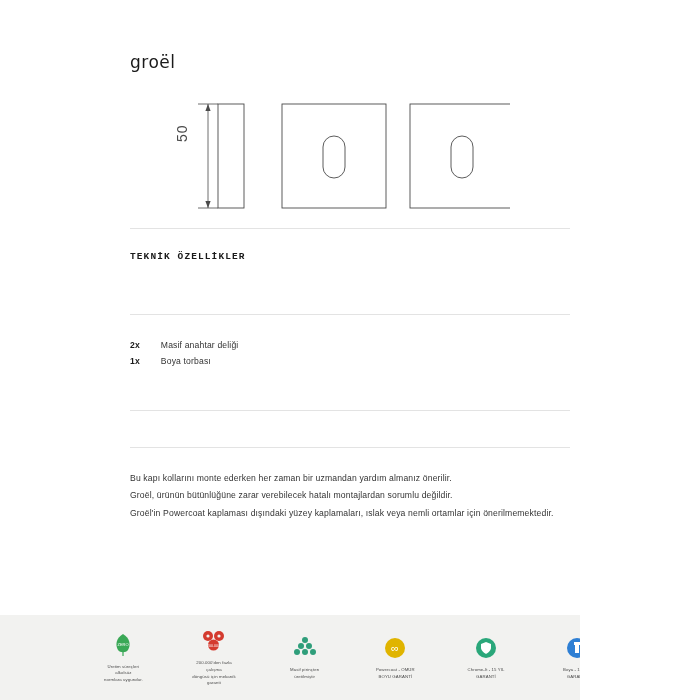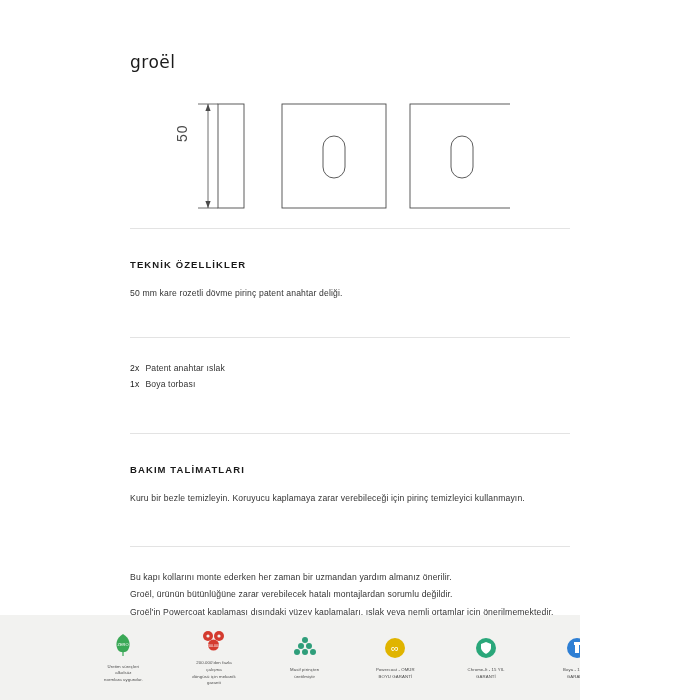--- a/index.html
+++ b/index.html
@@ -46,41 +46,42 @@
   .divider {
     border-top: 1px solid #e3e3e3;
     margin: 0;
     width: 100%;
   }
   .sec-title {
     font-size: 9.5px;
     font-weight: 700;
     letter-spacing: 1.1px;
     color: #1a1a1a;
-    margin: 8px 0 16px 0;
+    margin: 0 0 16px 0;
     text-transform: uppercase;
+    font-family: Liberation Mono, monospace;
   }
   .sec-body {
     font-size: 8.6px;
     line-height: 1.75;
     color: #333;
     margin: 0;
     letter-spacing: 0.15px;
   }
   .kutu-list { margin: 0; padding: 0; list-style: none; }
   .kutu-list li {
     font-size: 8.6px;
     color: #333;
     line-height: 1.9;
     letter-spacing: 0.15px;
   }
   .qty {
-    font-weight: 400;
+    font-weight: 700;
     color: #1a1a1a;
-    margin-right: 6px;
+    margin-right: 21px;
   }
   .warn-line {
     font-size: 8.6px;
     line-height: 2.05;
     color: #333;
     letter-spacing: 0.15px;
     margin: 0;
   }
   
   .footer {
@@ -144,44 +145,39 @@
 
         <rect x="280" y="6" width="104" height="104" fill="#ffffff" stroke="#4a4a4a" stroke-width="0.9"></rect>
         <rect x="321" y="38" width="22" height="42" rx="11" fill="#ffffff" stroke="#4a4a4a" stroke-width="0.9"></rect>
       </svg>
       <div style="position:absolute; left:44px; top:44px; transform:rotate(-90deg); transform-origin:left top; font-size:14px; color:#4a4a4a; letter-spacing:1px;">50</div>
     </div>
 
     <div class="divider"></div>
     <div class="section">
       <h3 class="sec-title">TEKNİK ÖZELLİKLER</h3>
-      <p class="sec-body">50 mm kare rozetli dövme pirinç patent anahtar deliği.</p>
     </div>
 
     <div style="height:32px"></div>
 
     <div class="divider"></div>
     <div class="section">
       <ul class="kutu-list">
         <li>
-          <span class="qty">2x</span><span>Patent anahtar ıslak</span>
+          <span class="qty">2x</span><span>Masif anahtar deliği</span>
         </li>
         <li>
           <span class="qty">1x</span><span>Boya torbası</span>
         </li>
       </ul>
     </div>
 
     <div style="height:36px"></div>
 
     <div class="divider"></div>
-    <div class="section">
-      <h3 class="sec-title">BAKIM TALİMATLARI</h3>
-      <p class="sec-body">Kuru bir bezle temizleyin. Koruyucu kaplamaya zarar verebileceği için pirinç temizleyici kullanmayın.</p>
-    </div>
 
     <div style="height:36px"></div>
 
     <div class="divider"></div>
     <div class="section">
       <p class="warn-line">Bu kapı kollarını monte ederken her zaman bir uzmandan yardım almanız önerilir.</p>
       <p class="warn-line">Groël, ürünün bütünlüğüne zarar verebilecek hatalı montajlardan sorumlu değildir.</p>
       <p class="warn-line">Groël'in Powercoat kaplaması dışındaki yüzey kaplamaları, ıslak veya nemli ortamlar için önerilmemektedir.</p>
     </div>
 

